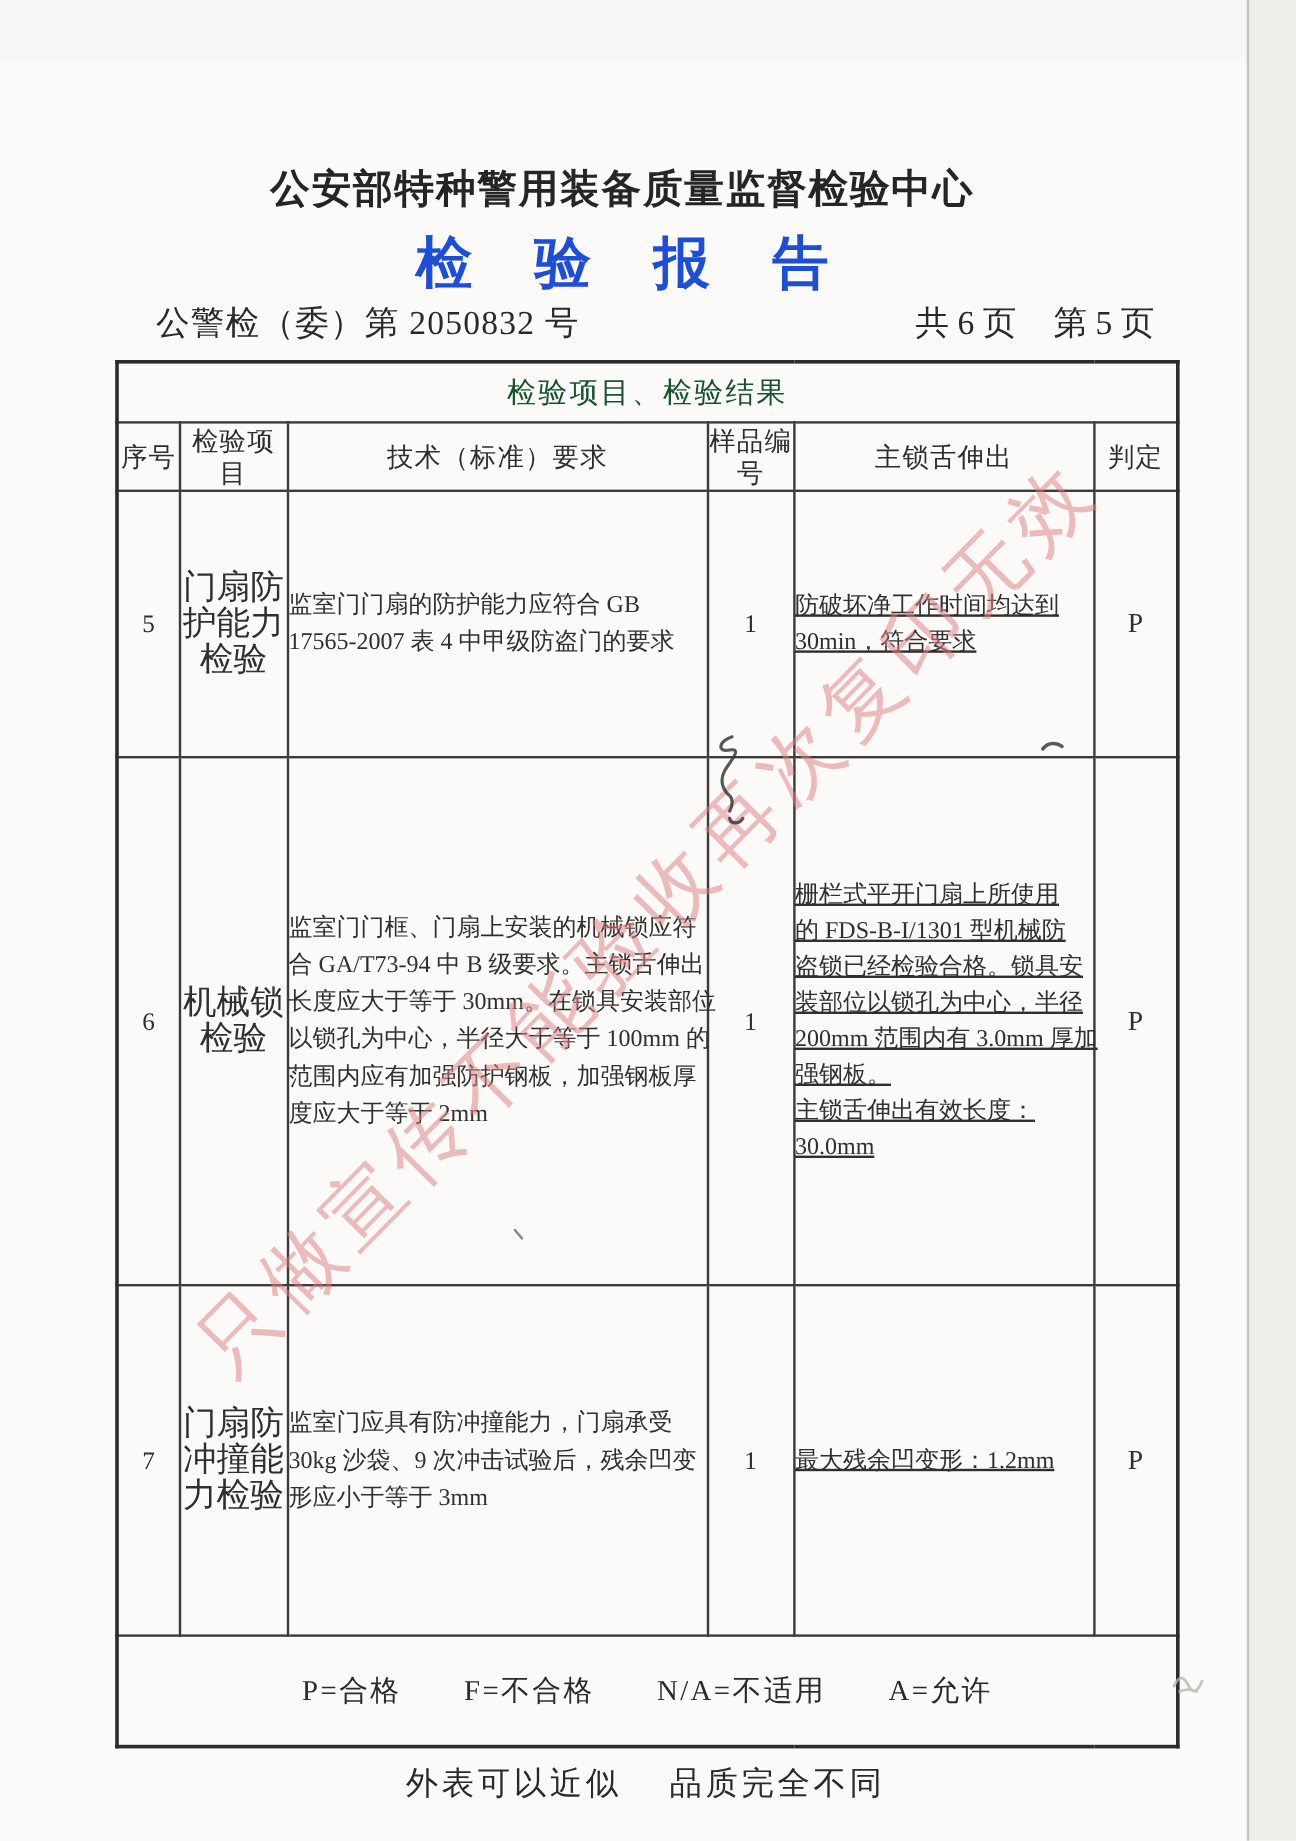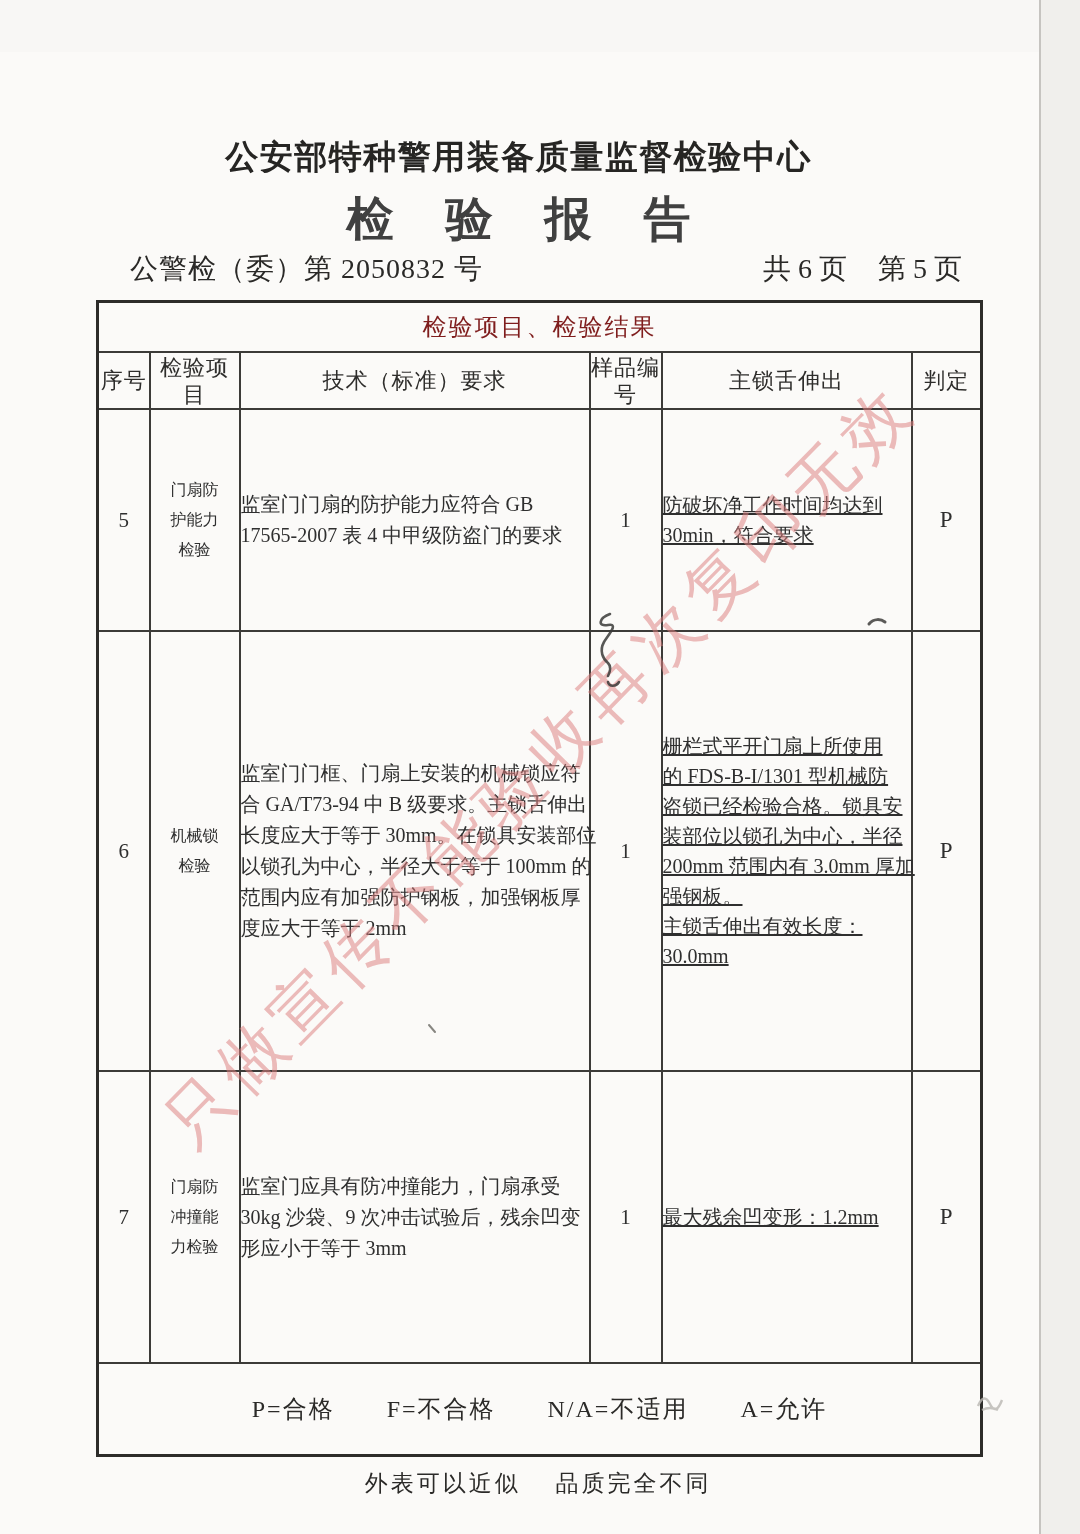--- a/index.html
+++ b/index.html
@@ -19,72 +19,72 @@
   .top-band { position:absolute; left:0; top:0; width:1080px; height:52px; background:#f8f7f5; }
 
   .org-name {
     position:absolute; top:135px; left:0; width:1037px;
     text-align:center; font-size:33px; font-weight:bold; letter-spacing:1.5px;
     color:#262523;
   }
   .report-title {
     position:absolute; top:188px; left:0; width:1037px; box-sizing:border-box;
     text-align:center; font-size:47px; font-weight:bold;
-    letter-spacing:52px; padding-left:52px; color:#404040;
+    letter-spacing:52px; padding-left:52px; color:#1d4ed8;
   }
   .doc-line {
     position:absolute; top:250px; left:96px; width:884px; height:40px;
     font-size:28px; color:#2a2927;margin-left:32px;
   }
   .doc-number { position:absolute; left:2px; top:0; letter-spacing:1px; }
   .pages { position:absolute; right:50px; top:0; display:flex; gap:31px; }
 
   table.rpt {
     position:absolute; left:96px; top:300px; width:884px;
     border-collapse:collapse; table-layout:fixed;
     border:3px solid #2d2c2a;
     background:transparent;
   }
   table.rpt th, table.rpt td {
     border:2px solid #3c3b38;
     padding:0; vertical-align:middle;
     font-weight:normal;
   }
   tr.section-row th {
-    height:48px; font-size:24px; letter-spacing:2px; color:#7f1d1d;
+    height:48px; font-size:24px; letter-spacing:2px; color:#14532d;
   }
   tr.cols-row th {
     height:55px; font-size:22px; line-height:27px; letter-spacing:1px;
     text-align:center; color:#2e2d2b;
   }
   tr.item-row-5 { height:222px; }
   tr.item-row-6 { height:440px; }
   tr.item-row-7 { height:292px; }
   td.c-no, td.c-sample { text-align:center; font-size:21px; }
   td.c-verdict { text-align:center; font-size:23px; }
-  td.c-item { text-align:center; font-size:16px; line-height:30px; white-space:pre; }
+  td.c-item { text-align:center; font-size:28px; line-height:30px; white-space:pre; }
   td.c-req  { font-size:20px; line-height:31px; white-space:pre; padding:0 4px 0 13px; text-align:left;font-family:Liberation Serif, serif; }
   td.c-res  { font-size:20px; line-height:30px; white-space:pre; padding:0 2px 0 15px; text-align:left;text-decoration:underline; }
   tr.legend-row td {
     height:90px; text-align:center; font-size:24px; letter-spacing:2px; color:#2b2a28;
   }
 
   .watermark {
     position:absolute; left:540px; top:765px; width:1200px;
     transform:translate(-50%,-50%) rotate(-45.5deg);
     text-align:center;
     font-size:66px; letter-spacing:8px; line-height:1;
     color:#dd8080; opacity:0.52;
     z-index:3; pointer-events:none;
     font-weight:normal;
   }
 
   .caption {
     position:absolute; top:1468px; left:96px; width:884px;
-    text-align:center; font-size:23px; letter-spacing:3px; color:#2b2a28;
+    text-align:center; font-size:27px; letter-spacing:3px; color:#2b2a28;
   }
 
   .ink { position:absolute; z-index:4; pointer-events:none; }
 </style>
 </head>
 <body>
 
 <div class="top-band"></div>
 <div class="edge-strip"></div>
 

